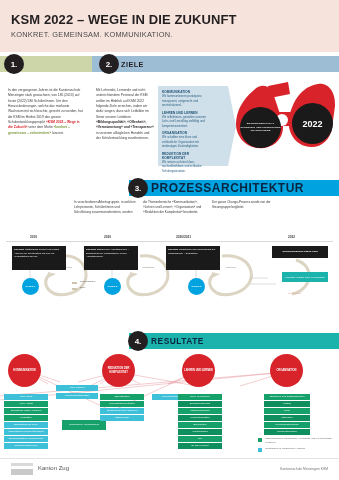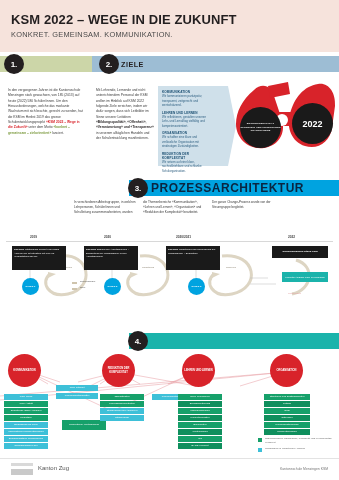--- a/index.html
+++ b/index.html
@@ -227,20 +227,21 @@
     <div class="legsw" style="left:72px;top:50px;"></div>
     <div class="legrow" style="left:80px;top:48px;">Themenfelder</div>
     <div class="legsw" style="left:72px;top:56px;"></div>
     <div class="legrow" style="left:80px;top:54px;">Ziele</div>
 
     <div class="tealbox" style="left:282px;top:40px;width:46px;height:10px;display:flex;align-items:center;justify-content:center;">Projekte/Anlässe KSM im Schuljahr</div>
   </div>
 
   <div class="band" id="band4">
     <div class="num">4.</div>
+    <div class="lbl">RESULTATE</div>
   </div>
 
   <div class="results">
 
     <svg style="position:absolute;left:0;top:0;" width="339" height="100" viewBox="0 0 339 100">
       <g stroke="#e79aa0" stroke-width=".5" fill="none">
         <path d="M24,18 L48,32"></path>
           <path d="M24,18 L60,30"></path>
           <path d="M24,18 L110,58"></path>
         <path d="M24,18 L14,30"></path>

